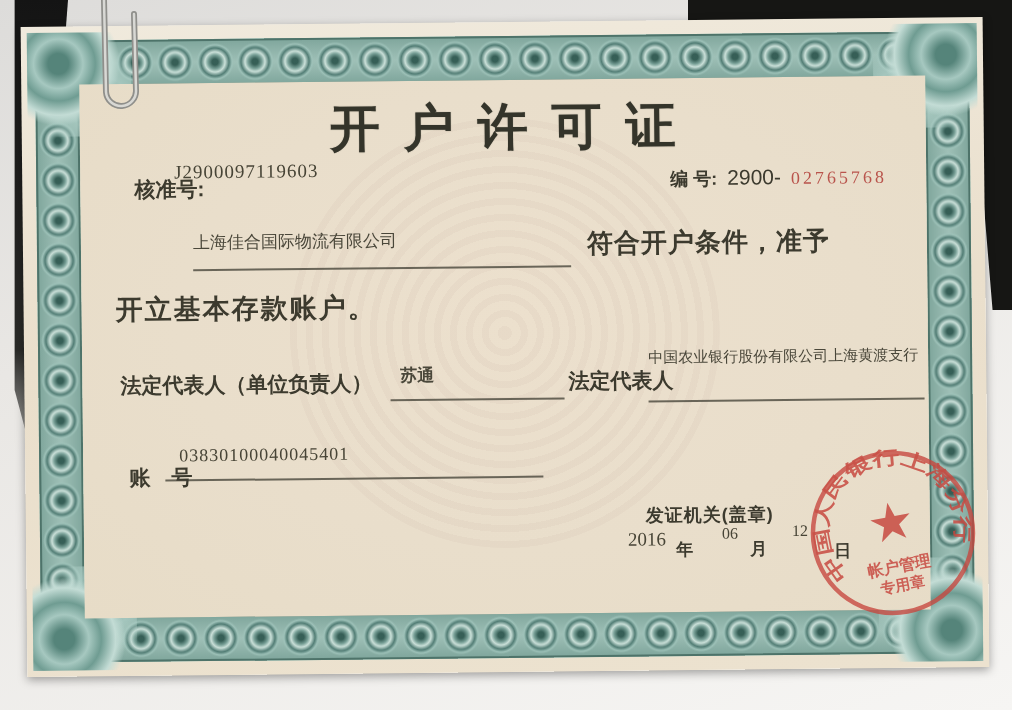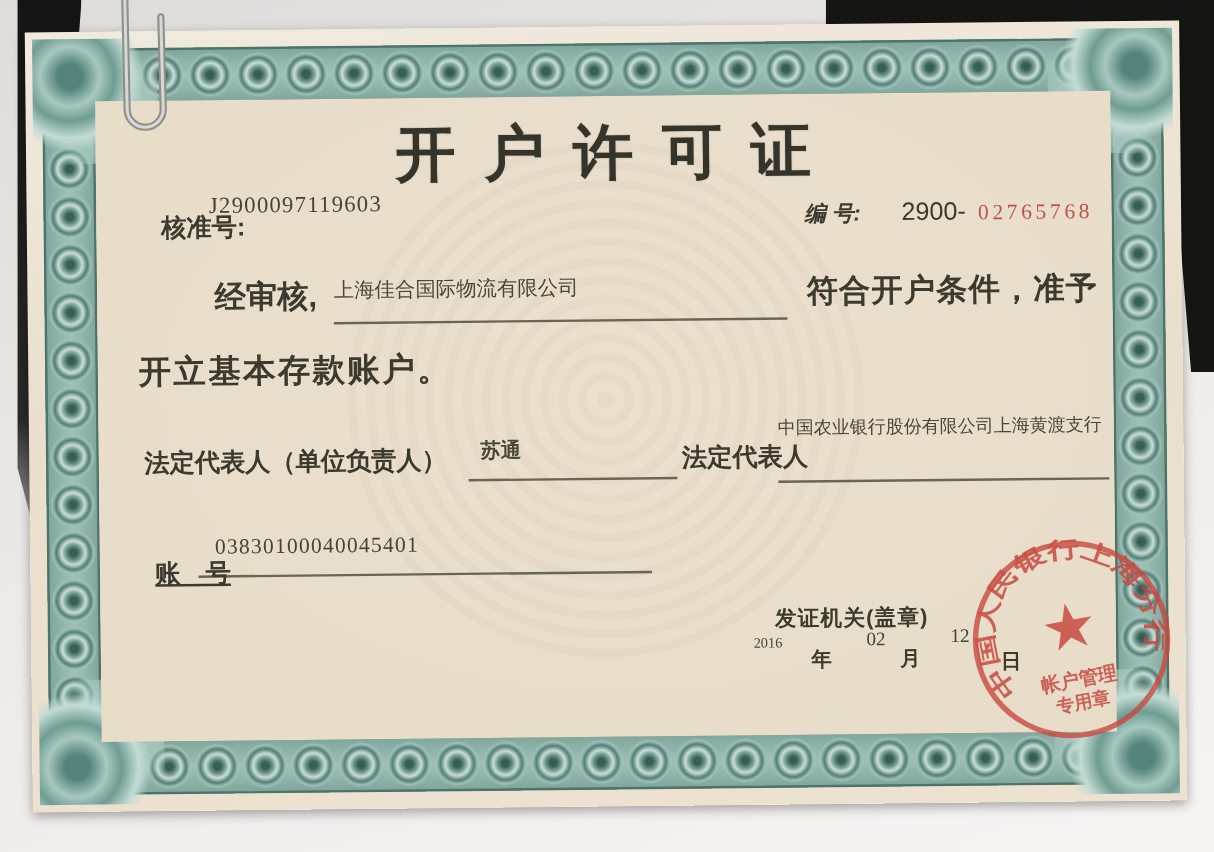--- a/index.html
+++ b/index.html
@@ -116,46 +116,45 @@
 
   <div class="field"></div>
   <div class="rosette"></div>
 
   <div class="abs title">开户许可证</div>
 
   <span class="abs ink lbl" style="left:112px;top:150px;font-size:21px;">核准号:</span>
   <span class="abs serifnum" style="left:152px;top:136px;font-size:19px;letter-spacing:1px;">J2900097119603</span>
 
   <div class="abs" style="left:648px;top:146px;display:flex;align-items:baseline;gap:10px;">
-    <span class="ink lbl" style="font-size:18px;font-style:italic;">编 号:</span>
-    <span class="ink" style="font-size:21px;margin-left:24px;">2900-</span>
+    <span class="ink lbl" style="font-size:18px;">编 号:</span>
+    <span class="ink" style="font-size:21px;">2900-</span>
     <span class="red" style="font-size:18px;letter-spacing:3px;font-family:'Liberation Serif',serif;">02765768</span>
   </div>
 
   <div class="abs" style="left:156px;top:204px;display:flex;align-items:flex-start;">
-    <span class="ink lbl" style="font-size:26px;line-height:36px;">经审核,</span>
     <span class="u-line" style="display:inline-block;width:378px;height:40px;margin-left:14px;"><span class="fill-text" style="display:inline-block;padding-top:2px;">上海佳合国际物流有限公司</span></span>
     <span class="ink lbl" style="font-size:26px;line-height:36px;margin-left:16px;letter-spacing:1px;">符合开户条件，准予</span>
   </div>
 
   <div class="abs ink lbl" style="left:92px;top:266px;font-size:27px;letter-spacing:2px;">开立基本存款账户。</div>
 
   <span class="abs ink lbl" style="left:96px;top:346px;font-size:21px;">法定代表人（单位负责人）</span>
   <span class="abs u-line" style="left:366px;top:340px;width:174px;height:36px;"><span class="fill-text" style="display:inline-block;padding:1px 0 0 10px;font-weight:bold;">苏通</span></span>
 
   <span class="abs ink lbl" style="left:544px;top:346px;font-size:21px;">法定代表人</span>
   <span class="abs u-line" style="left:624px;top:324px;width:276px;height:56px;"><span class="fill-text" style="display:inline-block;font-size:15px;line-height:21px;padding-top:2px;">中国农业银行股份有限公司上海黄渡支行</span></span>
 
-  <span class="abs ink lbl" style="left:104px;top:438px;font-size:21px;text-decoration:underline;">账　号</span>
+  <span class="abs ink lbl" style="left:104px;top:438px;font-size:21px;">账　号</span>
   <span class="abs u-line" style="left:140px;top:418px;width:378px;height:36px;"><span class="serifnum" style="display:inline-block;font-size:18px;letter-spacing:1px;padding:2px 0 0 14px;">03830100040045401</span></span>
 
   <span class="abs ink lbl" style="left:620px;top:483px;font-size:18px;letter-spacing:1px;">发证机关(盖章)</span>
-  <span class="abs serifnum" style="left:602px;top:508px;font-size:12px;">2016</span>
+  <span class="abs serifnum" style="left:602px;top:508px;font-size:19px;">2016</span>
   <span class="abs ink lbl" style="left:650px;top:518px;font-size:17px;">年</span>
-  <span class="abs serifnum" style="left:696px;top:505px;font-size:16px;">02</span>
+  <span class="abs serifnum" style="left:696px;top:505px;font-size:16px;">06</span>
   <span class="abs ink lbl" style="left:724px;top:518px;font-size:17px;">月</span>
   <span class="abs serifnum" style="left:766px;top:503px;font-size:16px;">12</span>
   <span class="abs ink lbl" style="left:808px;top:521px;font-size:17px;">日</span>
 
   <div class="abs seal-wrap">
     <svg width="178" height="178" viewBox="0 0 178 178">
       <circle cx="89" cy="89" r="80" fill="none" stroke="#c7463e" stroke-width="4.5" opacity="0.85"></circle>
       <defs>
         <path id="sealArc" d="M 37.6 122.3 A 64 64 0 1 1 140.4 122.3"></path>
       </defs>

